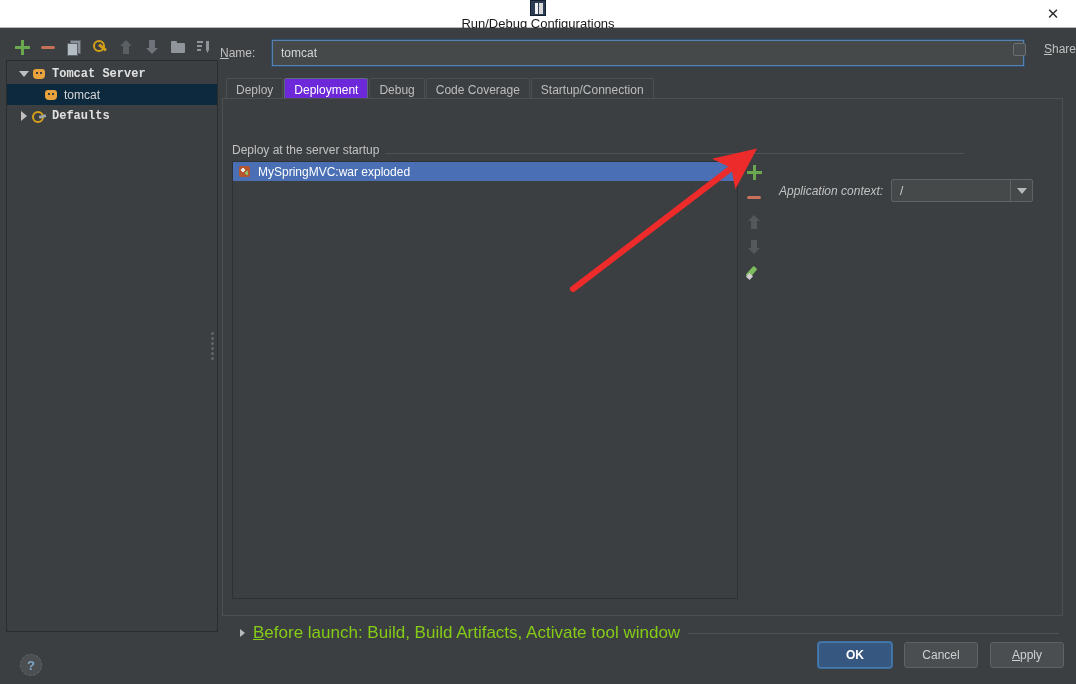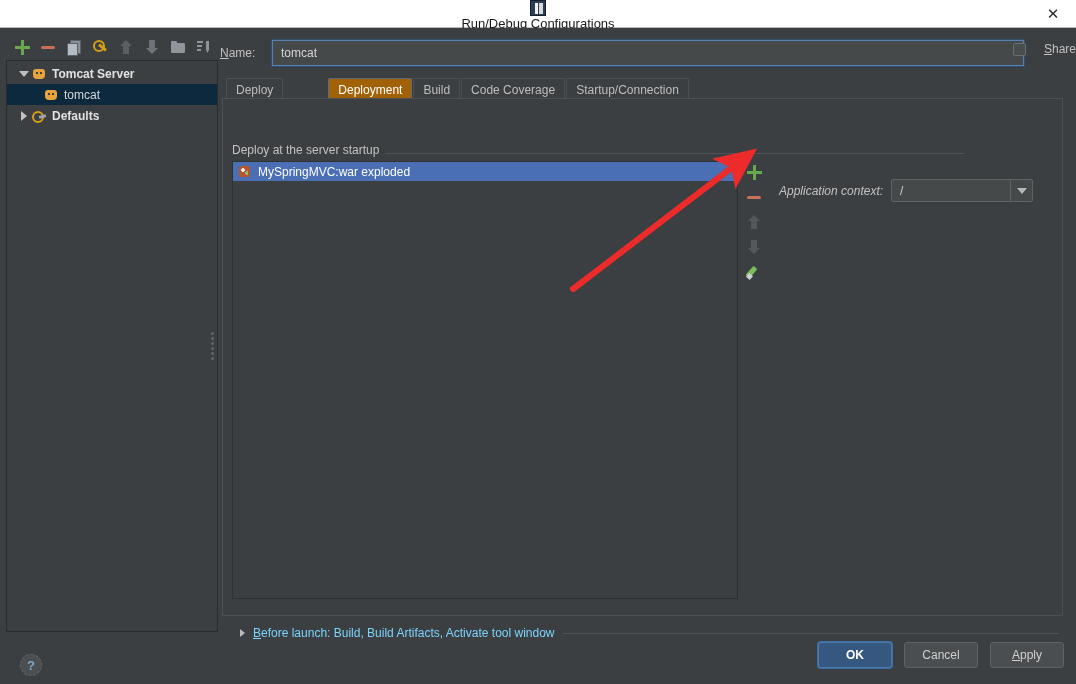--- a/index.html
+++ b/index.html
@@ -87,21 +87,21 @@
 
   .tree{
     position:absolute; left:0; top:26px; width:212px; height:572px;
     border:1px solid #2b2b2b; background:#3c3f41; padding-top:2px;
   }
   .tree-row{
     height:21px; display:flex; align-items:center; padding-left:10px; cursor:pointer;
     font-size:12px; color:#d6d6d6;
   }
   .tree-row.selected{ background:#0d293e; }
-  .tree-row.bold{ font-weight:bold; color:#e0e0e0; }
+  .tree-row.bold{ font-weight:bold; color:#e0e0e0;font-family:Liberation Mono, monospace; }
   .tw{ width:14px; display:flex; align-items:center; justify-content:center; flex:0 0 auto;}
   .tw .tri-down{ width:0;height:0;border-left:5px solid transparent;border-right:5px solid transparent;border-top:6px solid #c0c0c0;}
   .tw .tri-right{ width:0;height:0;border-top:5px solid transparent;border-bottom:5px solid transparent;border-left:6px solid #c0c0c0;}
   .cat-ico{ width:16px;height:14px;position:relative;margin-right:5px;flex:0 0 auto;}
   .cat-ico:before{content:"";position:absolute;left:2px;top:2px;width:12px;height:10px;background:#e8a33d;border-radius:3px 3px 4px 4px;}
   .cat-ico:after{content:"";position:absolute;left:4px;top:4px;width:8px;height:4px;
      background:radial-gradient(circle at 2px 2px,#3c3f41 1.4px,transparent 1.5px),
                 radial-gradient(circle at 6px 2px,#3c3f41 1.4px,transparent 1.5px);}
   .def-ico{ width:16px;height:14px;position:relative;margin-right:5px;flex:0 0 auto;}
   .def-ico:before{content:"";position:absolute;left:1px;top:2px;width:8px;height:8px;border:2px solid #d4a017;border-radius:50%;}
@@ -149,21 +149,21 @@
   .tabs{
     position:absolute; left:6px; top:48px; height:24px; display:flex; align-items:flex-end;
   }
   .tab{
     height:22px; padding:0 9px; display:flex; align-items:center;
     font-size:12px; color:#bdbdbd; cursor:pointer;
     border:1px solid #4d5052; border-bottom:none; background:#3c3f41;
     margin-right:1px; border-radius:2px 2px 0 0;
   }
   .tab.active{
-    background:#a16207; color:#ffffff; border-color:#5b6b7c;margin-left:44px;
+    background:#6d28d9; color:#ffffff; border-color:#5b6b7c;
   }
 
   
   .panel{
     position:absolute; left:2px; top:70px; width:841px; height:518px;
     border:1px solid #4d5052; background:#3c3f41;
   }
   .section-label{
     position:absolute; left:9px; top:44px; font-size:12px; color:#c2c2c2;
     background:#3c3f41; padding-right:6px; z-index:2;
@@ -220,21 +220,21 @@
     border-left:1px solid #5e6366; cursor:pointer;
   }
   .ctx-arrow i{ width:0;height:0;border-left:5px solid transparent;border-right:5px solid transparent;border-top:6px solid #b6b9bb; }
 
   
   .before-launch{
     position:absolute; left:2px; top:596px; width:841px; height:18px;
     display:flex; align-items:center;
   }
   .bl-tri{ width:0;height:0;border-top:4px solid transparent;border-bottom:4px solid transparent;border-left:5px solid #b8babb;margin-left:18px;margin-right:8px;cursor:pointer;}
-  .bl-text{ font-size:12px; color:#7dd3fc; cursor:pointer; }
+  .bl-text{ font-size:17px; color:#84cc16; cursor:pointer; }
   .bl-text u{ text-decoration:underline; }
   .bl-rule{ flex:1; height:1px; background:#4f5355; margin-left:8px; margin-right:4px; }
 
   
   .btn-row{
     position:absolute; right:12px; bottom:16px; display:flex; gap:12px;margin-left:26px;
   }
   .btn{
     min-width:74px; height:26px; padding:0 14px;
     display:flex; align-items:center; justify-content:center;
@@ -320,21 +320,21 @@
     </div>
 
     <div class="share-wrap">
       <span class="chk"></span>
       <span class="share-lbl"><u>S</u>hare</span>
     </div>
 
     <div class="tabs">
       <div class="tab">Deploy</div>
       <div class="tab active">Deployment</div>
-      <div class="tab">Build</div>
+      <div class="tab">Debug</div>
       <div class="tab">Code Coverage</div>
       <div class="tab">Startup/Connection</div>
     </div>
 
     <div class="panel">
 
       <div class="section-rule"></div>
       <div class="section-label">Deploy at the server startup</div>
 
       <div class="deploy-list">

